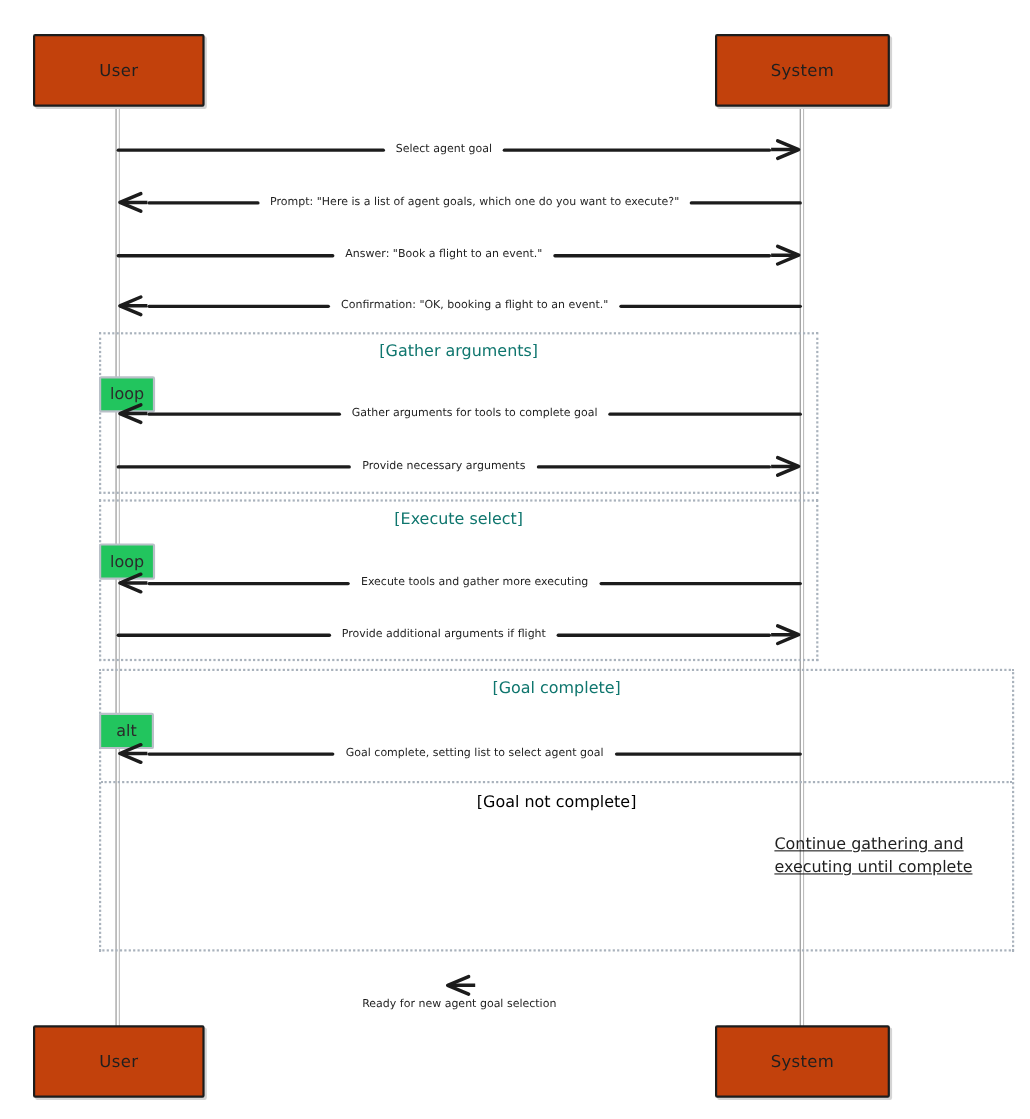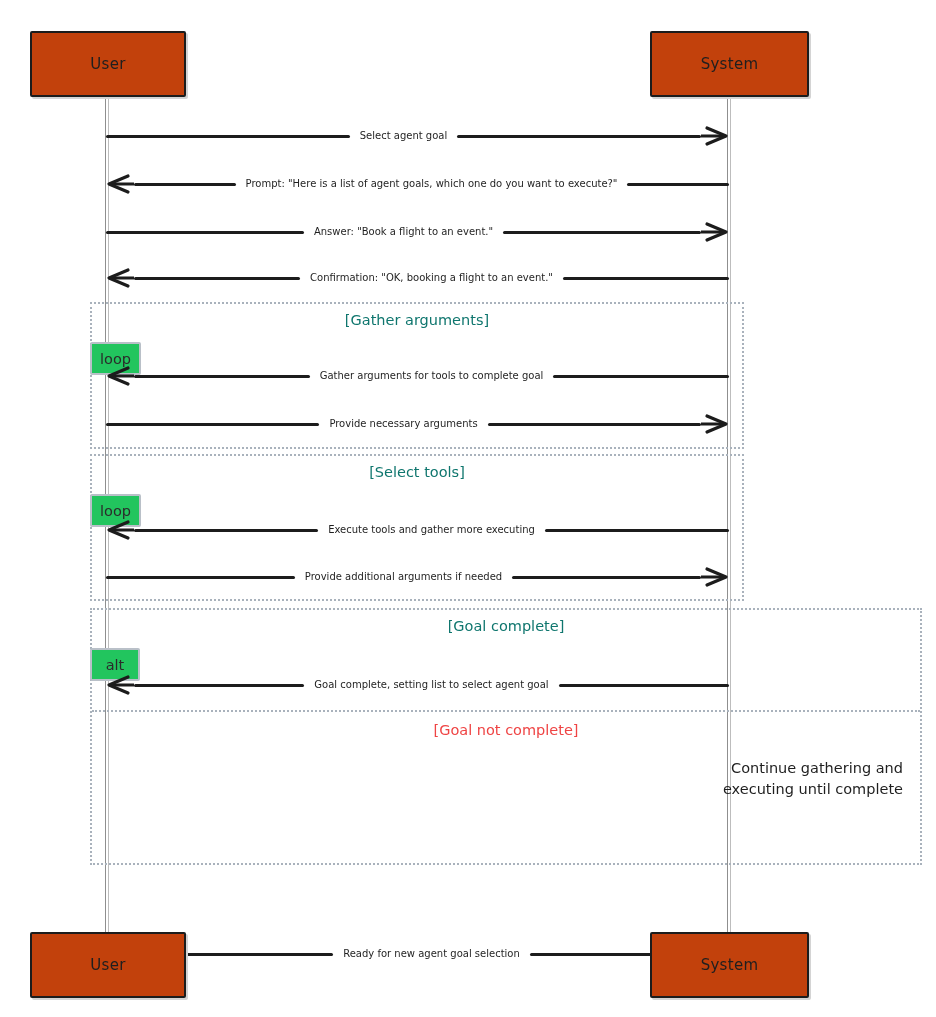--- a/index.html
+++ b/index.html
@@ -81,32 +81,33 @@
     top: 100px;
     border-top: 2px dotted #a9b2bc;
   }
   .alt-else-title {
     position: absolute;
     top: 112px;
     left: 0;
     right: 0;
     text-align: center;
     font-size: 14.5px;
-    color: #ef4444;
+    color: #000000;
   }
   .alt-note {
     position: absolute;
-    left: 625px;
+    left: 612px;
     top: 148px;
     width: 186px;
-    text-align: right;
+    text-align: left;
     font-size: 14.5px;
     line-height: 1.45;
     color: #1f1f1f;
     z-index: 3;
+    text-decoration: underline;
   }
 
   
   .msg {
     position: absolute;
     left: 106px;
     width: 623px;
     display: flex;
     align-items: center;
     transform: translateY(-50%);
@@ -142,21 +143,21 @@
   <div class="lifeline" style="left:105px;"></div>
   <div class="lifeline" style="left:727px;"></div>
 
   <div class="frame" style="left:90px; top:302px; width:650px; height:143px;">
     <div class="frame-label">loop</div>
     <div class="frame-title">[Gather arguments]</div>
   </div>
 
   <div class="frame" style="left:90px; top:454px; width:650px; height:143px;">
     <div class="frame-label">loop</div>
-    <div class="frame-title">[Select tools]</div>
+    <div class="frame-title">[Execute select]</div>
   </div>
 
   <div class="frame" style="left:90px; top:608px; width:828px; height:253px;">
     <div class="frame-label">alt</div>
     <div class="frame-title">[Goal complete]</div>
     <div class="alt-divider"></div>
     <div class="alt-else-title">[Goal not complete]</div>
     <div class="alt-note">Continue gathering and executing until complete</div>
   </div>
 
@@ -239,21 +240,21 @@
           <path d="M22 3 L3 11 L22 19" stroke="#1c1c1c" stroke-width="3.2" fill="none" stroke-linecap="round" stroke-linejoin="round"></path>
         </svg>
     </span>
     <div class="shaft"></div>
     <div class="msg-text">Execute tools and gather more executing</div>
     <div class="shaft"></div>
   </div>
 
   <div class="msg" style="top:577px;">
     <div class="shaft"></div>
-    <div class="msg-text">Provide additional arguments if needed</div>
+    <div class="msg-text">Provide additional arguments if flight</div>
     <div class="shaft"></div>
     <span class="arrowhead">
       <svg width="28" height="22" viewBox="0 0 28 22">
           <path d="M0 11 L22 11" stroke="#1c1c1c" stroke-width="3.2" fill="none" stroke-linecap="round"></path>
           <path d="M6 3 L25 11 L6 19" stroke="#1c1c1c" stroke-width="3.2" fill="none" stroke-linecap="round" stroke-linejoin="round"></path>
         </svg>
     </span>
   </div>
 
   <div class="msg" style="top:685px;">
@@ -261,21 +262,21 @@
       <svg width="28" height="22" viewBox="0 0 28 22">
           <path d="M6 11 L28 11" stroke="#1c1c1c" stroke-width="3.2" fill="none" stroke-linecap="round"></path>
           <path d="M22 3 L3 11 L22 19" stroke="#1c1c1c" stroke-width="3.2" fill="none" stroke-linecap="round" stroke-linejoin="round"></path>
         </svg>
     </span>
     <div class="shaft"></div>
     <div class="msg-text">Goal complete, setting list to select agent goal</div>
     <div class="shaft"></div>
   </div>
 
-  <div class="msg" style="top:954px;">
+  <div class="msg" style="top:903px;flex-direction:column;">
     <span class="arrowhead">
       <svg width="28" height="22" viewBox="0 0 28 22">
           <path d="M6 11 L28 11" stroke="#1c1c1c" stroke-width="3.2" fill="none" stroke-linecap="round"></path>
           <path d="M22 3 L3 11 L22 19" stroke="#1c1c1c" stroke-width="3.2" fill="none" stroke-linecap="round" stroke-linejoin="round"></path>
         </svg>
     </span>
     <div class="shaft"></div>
     <div class="msg-text">Ready for new agent goal selection</div>
     <div class="shaft"></div>
   </div>

